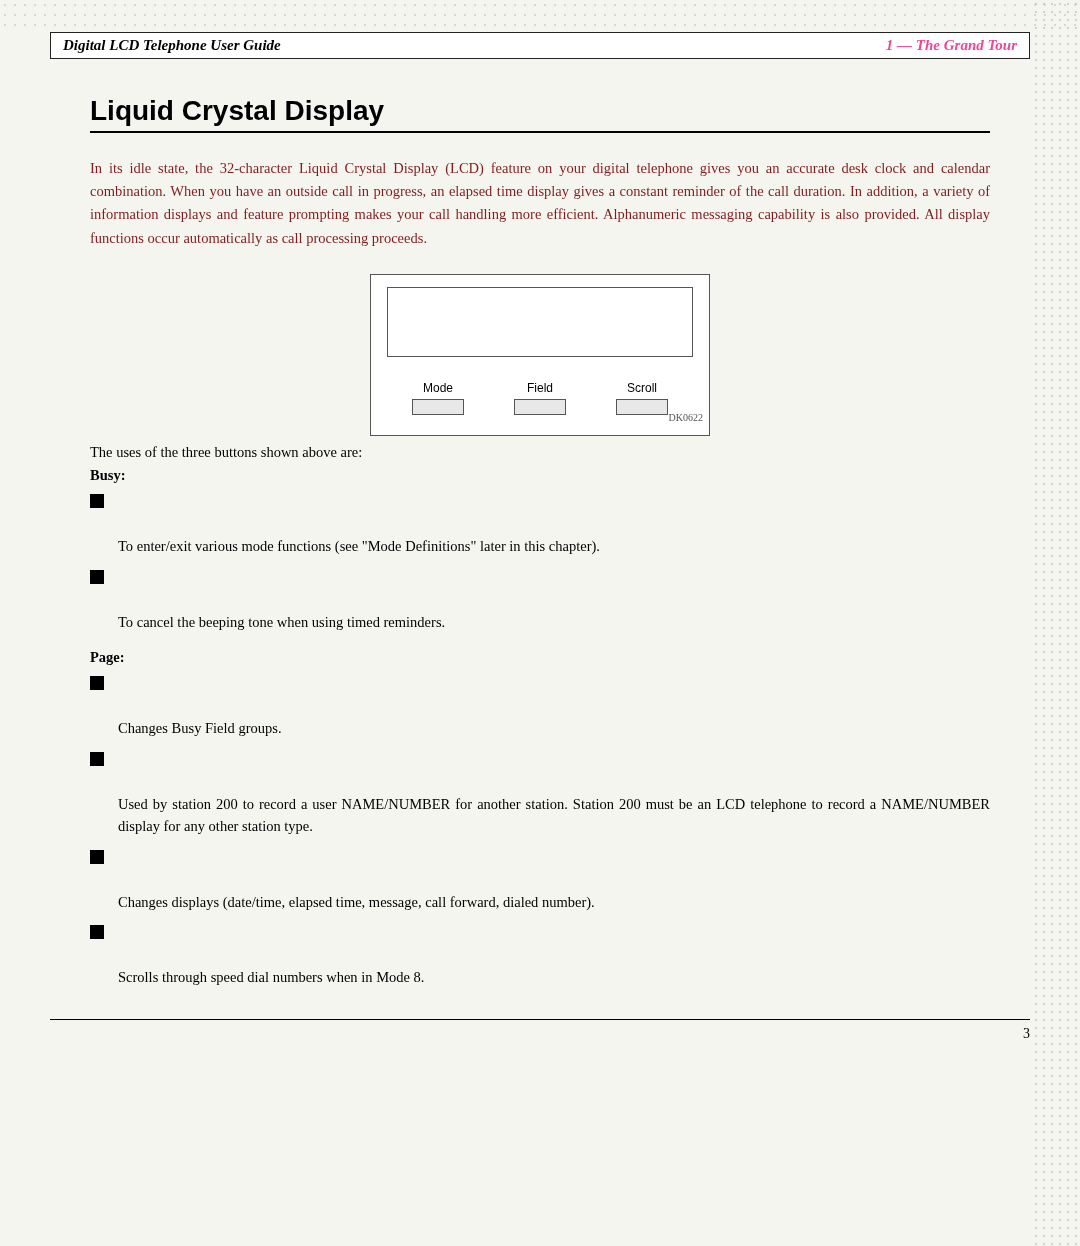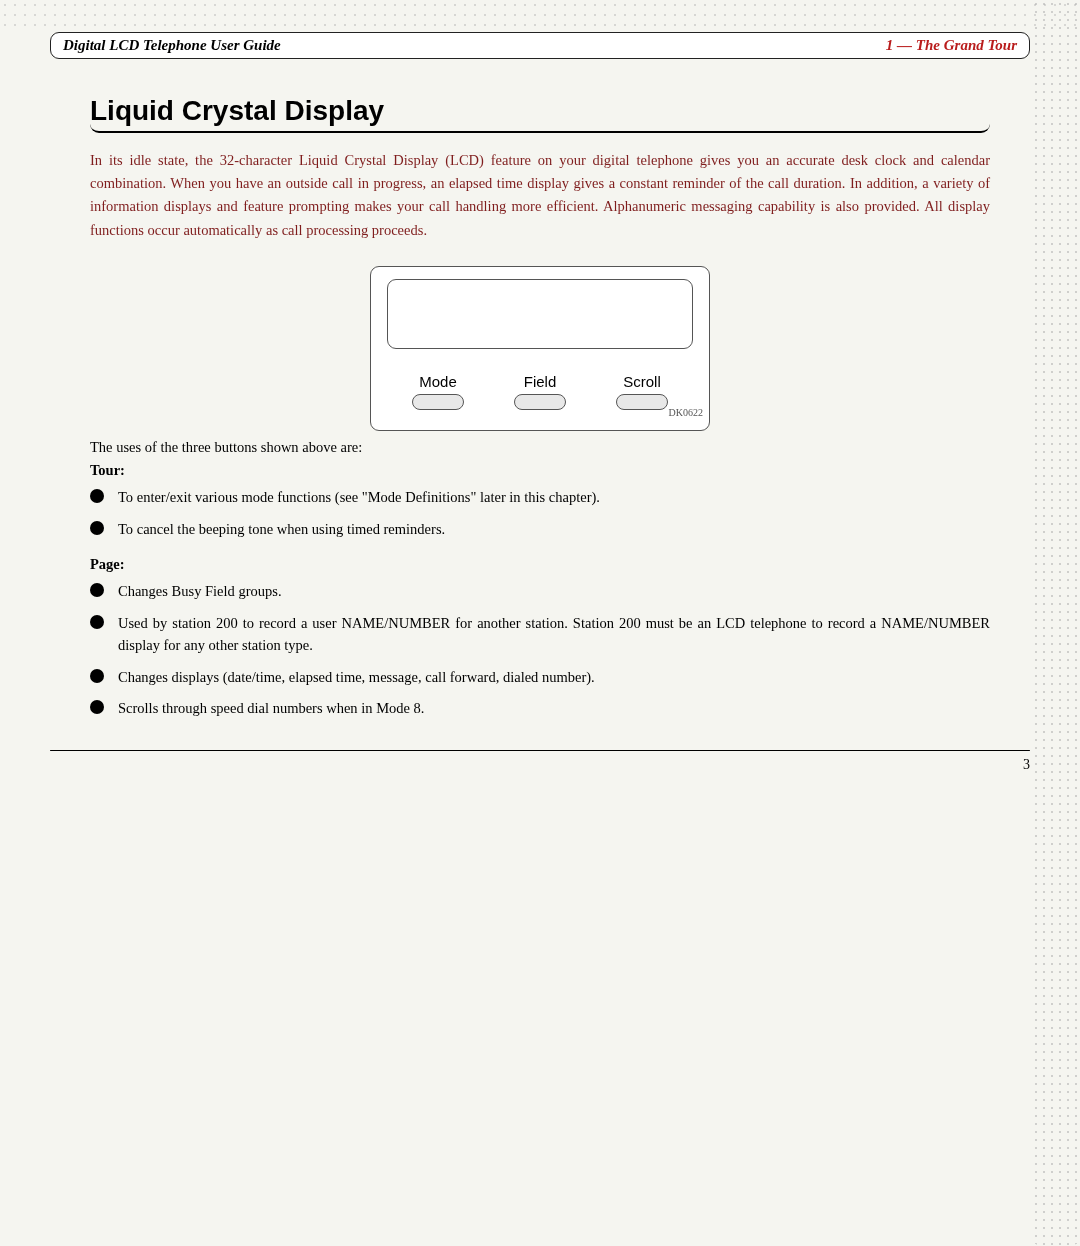--- a/index.html
+++ b/index.html
@@ -1,19 +1,18 @@
 <!DOCTYPE html>
 <html><head>
   <meta charset="utf-8">
   <style>
     * {
       margin: 0;
       padding: 0;
       box-sizing: border-box;
-      border-radius: 9px;
     }
 
     body {
       width: 1080px;
       min-height: 1246px;
       background: #f5f5f0;
       font-family: Times New Roman, Times, serif;
       position: relative;
       overflow-x: hidden;
     }
@@ -58,33 +57,33 @@
       font-style: italic;
       font-weight: bold;
       font-size: 15px;
       color: #000;
     }
 
     .header-right {
       font-style: italic;
       font-weight: bold;
       font-size: 15px;
-      color: #b91c1c;
+      color: #ec4899;
     }
 
     
     .main-content {
       margin: 0 90px 0 90px;
       padding-top: 36px;
     }
 
     
     .section-title-container {
       border-bottom: 2px solid #000;
-      margin-bottom: 16px;
+      margin-bottom: 24px;
       padding-bottom: 4px;
     }
 
     .section-title {
       font-size: 28px;
       font-weight: bold;
       color: #000;
       font-family: Arial, Helvetica, sans-serif;
     }
 
@@ -126,21 +125,21 @@
     }
 
     .lcd-button-group {
       display: flex;
       flex-direction: column;
       align-items: center;
       gap: 4px;
     }
 
     .lcd-button-label {
-      font-size: 15px;
+      font-size: 12px;
       color: #000;
       font-family: Arial, sans-serif;
       text-align: center;
     }
 
     .lcd-button-rect {
       width: 52px;
       height: 16px;
       border: 1px solid #555;
       background: #e8e8e8;
@@ -208,20 +207,21 @@
       width: 14px;
       height: 14px;
       background: #000;
       min-width: 14px;
       margin-right: 14px;
       margin-top: 2px;
     }
 
     .bullet-text {
       flex: 1;
+      margin-top: 44px;
     }
 
     
     .bottom-rule {
       border: none;
       border-top: 1.5px solid #000;
       margin: 30px 50px 0 50px;
     }
 
     
@@ -272,21 +272,21 @@
         </div>
       </div>
       <span class="diagram-code">DK0622</span>
     </div>
   </div>
 
 
   <p class="uses-text">The uses of the three buttons shown above are:</p>
 
   <div class="bold-heading">
-    <strong>Tour:</strong>
+    <strong>Busy:</strong>
   </div>
 
   <ul class="bullet-list">
     <li>
       <span class="bullet-square"></span>
       <span class="bullet-text">To enter/exit various mode functions (see "Mode Definitions" later in this chapter).</span>
     </li>
     <li>
       <span class="bullet-square"></span>
       <span class="bullet-text">To cancel the beeping tone when using timed reminders.</span>

